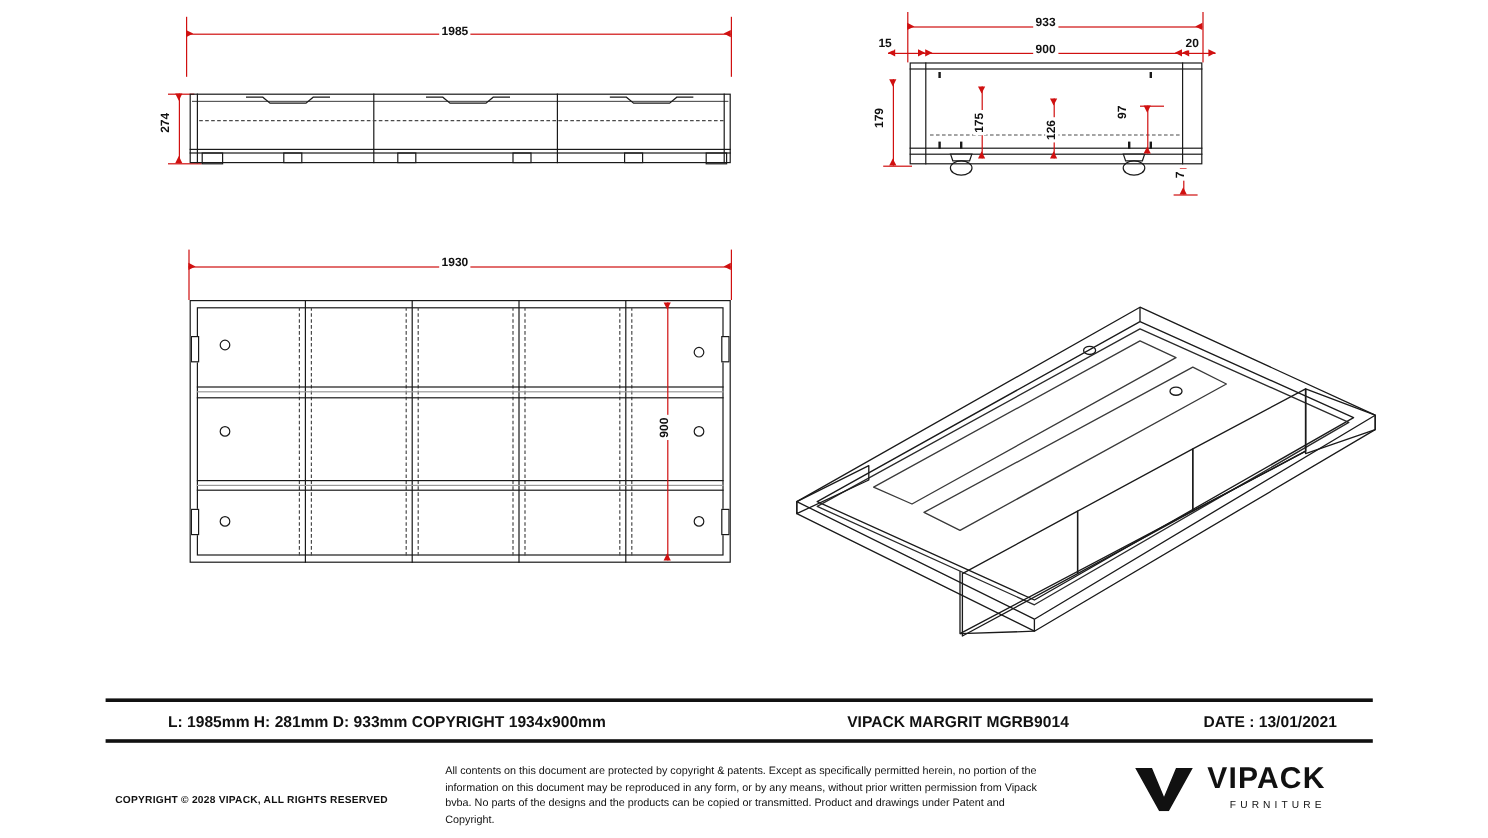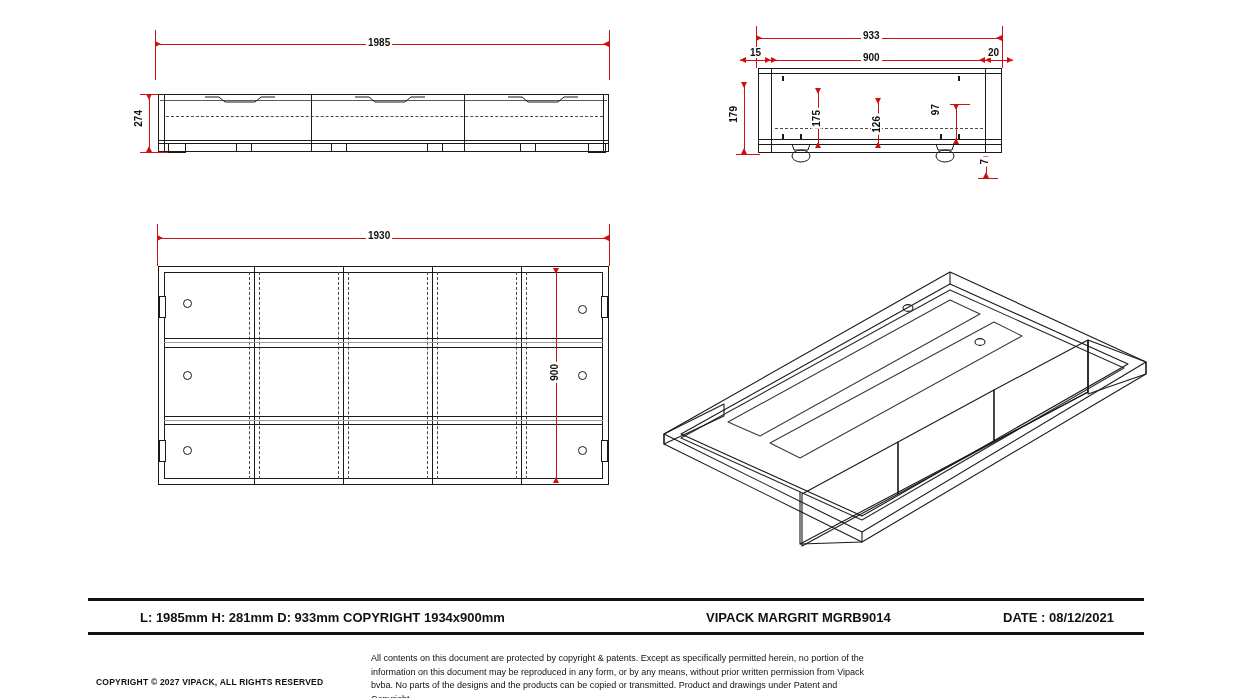--- a/index.html
+++ b/index.html
@@ -6,21 +6,21 @@
   html, body { margin: 0; padding: 0; }
   body {
     width: 1240px;
     height: 698px;
     background: #ffffff;
     font-family: "Liberation Sans", sans-serif;
     color: #111111;
     position: relative;
     overflow: hidden;
   }
-  .sheet { position: absolute; inset: 0; margin-top: 16px; }
+  .sheet { position: absolute; inset: 0; }
 
   
   .dim-line {            
     position: absolute;
     background: #d01010;
   }
   .dim-h { height: 1px; }
   .dim-v { width: 1px; }
   .ext-line {            
     position: absolute;
@@ -204,21 +204,21 @@
     <div class="dim-label" style="left:861px; top:14px;text-align:center;">933</div>
 
     <div class="dim-line dim-h" style="left:771px; top:44px; width:214px;"></div>
     <div class="arrow right" style="left:771px; top:41px;"></div>
     <div class="arrow left" style="left:979px; top:41px;"></div>
     <div class="dim-label" style="left:861px; top:36px;">900</div>
 
     <div class="dim-line dim-h" style="left:740px; top:44px; width:31px;"></div>
     <div class="arrow left" style="left:740px; top:41px;"></div>
     <div class="arrow right" style="left:765px; top:41px;"></div>
-    <div class="dim-label" style="left:748px; top:31px;">15</div>
+    <div class="dim-label" style="left:730px; top:31px;">15</div>
 
     <div class="dim-line dim-h" style="left:985px; top:44px; width:28px;"></div>
     <div class="arrow left" style="left:985px; top:41px;"></div>
     <div class="arrow right" style="left:1007px; top:41px;"></div>
     <div class="dim-label" style="left:986px; top:31px;">20</div>
 
     <div class="box" style="left:758px; top:52px; width:244px; height:85px;"></div>
     <div class="ln ln-v" style="left:771px; top:52px; height:85px;"></div>
     <div class="ln ln-v" style="left:985px; top:52px; height:85px;"></div>
     <div class="ln ln-h" style="left:758px; top:57px; width:244px;"></div>
@@ -358,23 +358,33 @@
         <path d="M300 28 L300 40"></path>
       </g>
     </svg>
   </div>
 
   <div class="rule" style="top:582px;"></div>
 
   <div class="spec-row" style="top:594px;">
     <span class="spec-left">L: 1985mm H: 281mm D: 933mm COPYRIGHT 1934x900mm</span>
     <span class="spec-mid">VIPACK MARGRIT MGRB9014</span>
-    <span class="spec-right">DATE : 08/12/2021</span>
+    <span class="spec-right">DATE : 13/01/2021</span>
   </div>
 
   <div class="rule" style="top:616px;"></div>
 
-  <div class="copyright">COPYRIGHT  ©  2027 VIPACK, ALL RIGHTS RESERVED</div>
+  <div class="copyright">COPYRIGHT  ©  2028 VIPACK, ALL RIGHTS RESERVED</div>
 
   <div class="legal">All contents on this document are protected by copyright &amp; patents. Except as specifically permitted herein, no portion of the information on this document may be reproduced in any form, or by any means, without prior written permission from Vipack bvba. No parts of the designs and the products can be copied or transmitted. Product and drawings under Patent and Copyright.</div>
 
+  <div class="brand">
+    <svg width="52" height="40" viewBox="0 0 52 40">
+      <path d="M2 4 L16 4 L26 28 L36 4 L50 4 L30 40 L22 40 Z" fill="#111"></path>
+      <path d="M18 6 L26 22 L34 6 L28 6 L26 12 L24 6 Z" fill="#fff"></path>
+    </svg>
+    <div>
+      <div class="brand-name">VIPACK</div>
+      <div class="brand-sub">FURNITURE</div>
+    </div>
+  </div>
 
 </div>
 
 </body></html>

